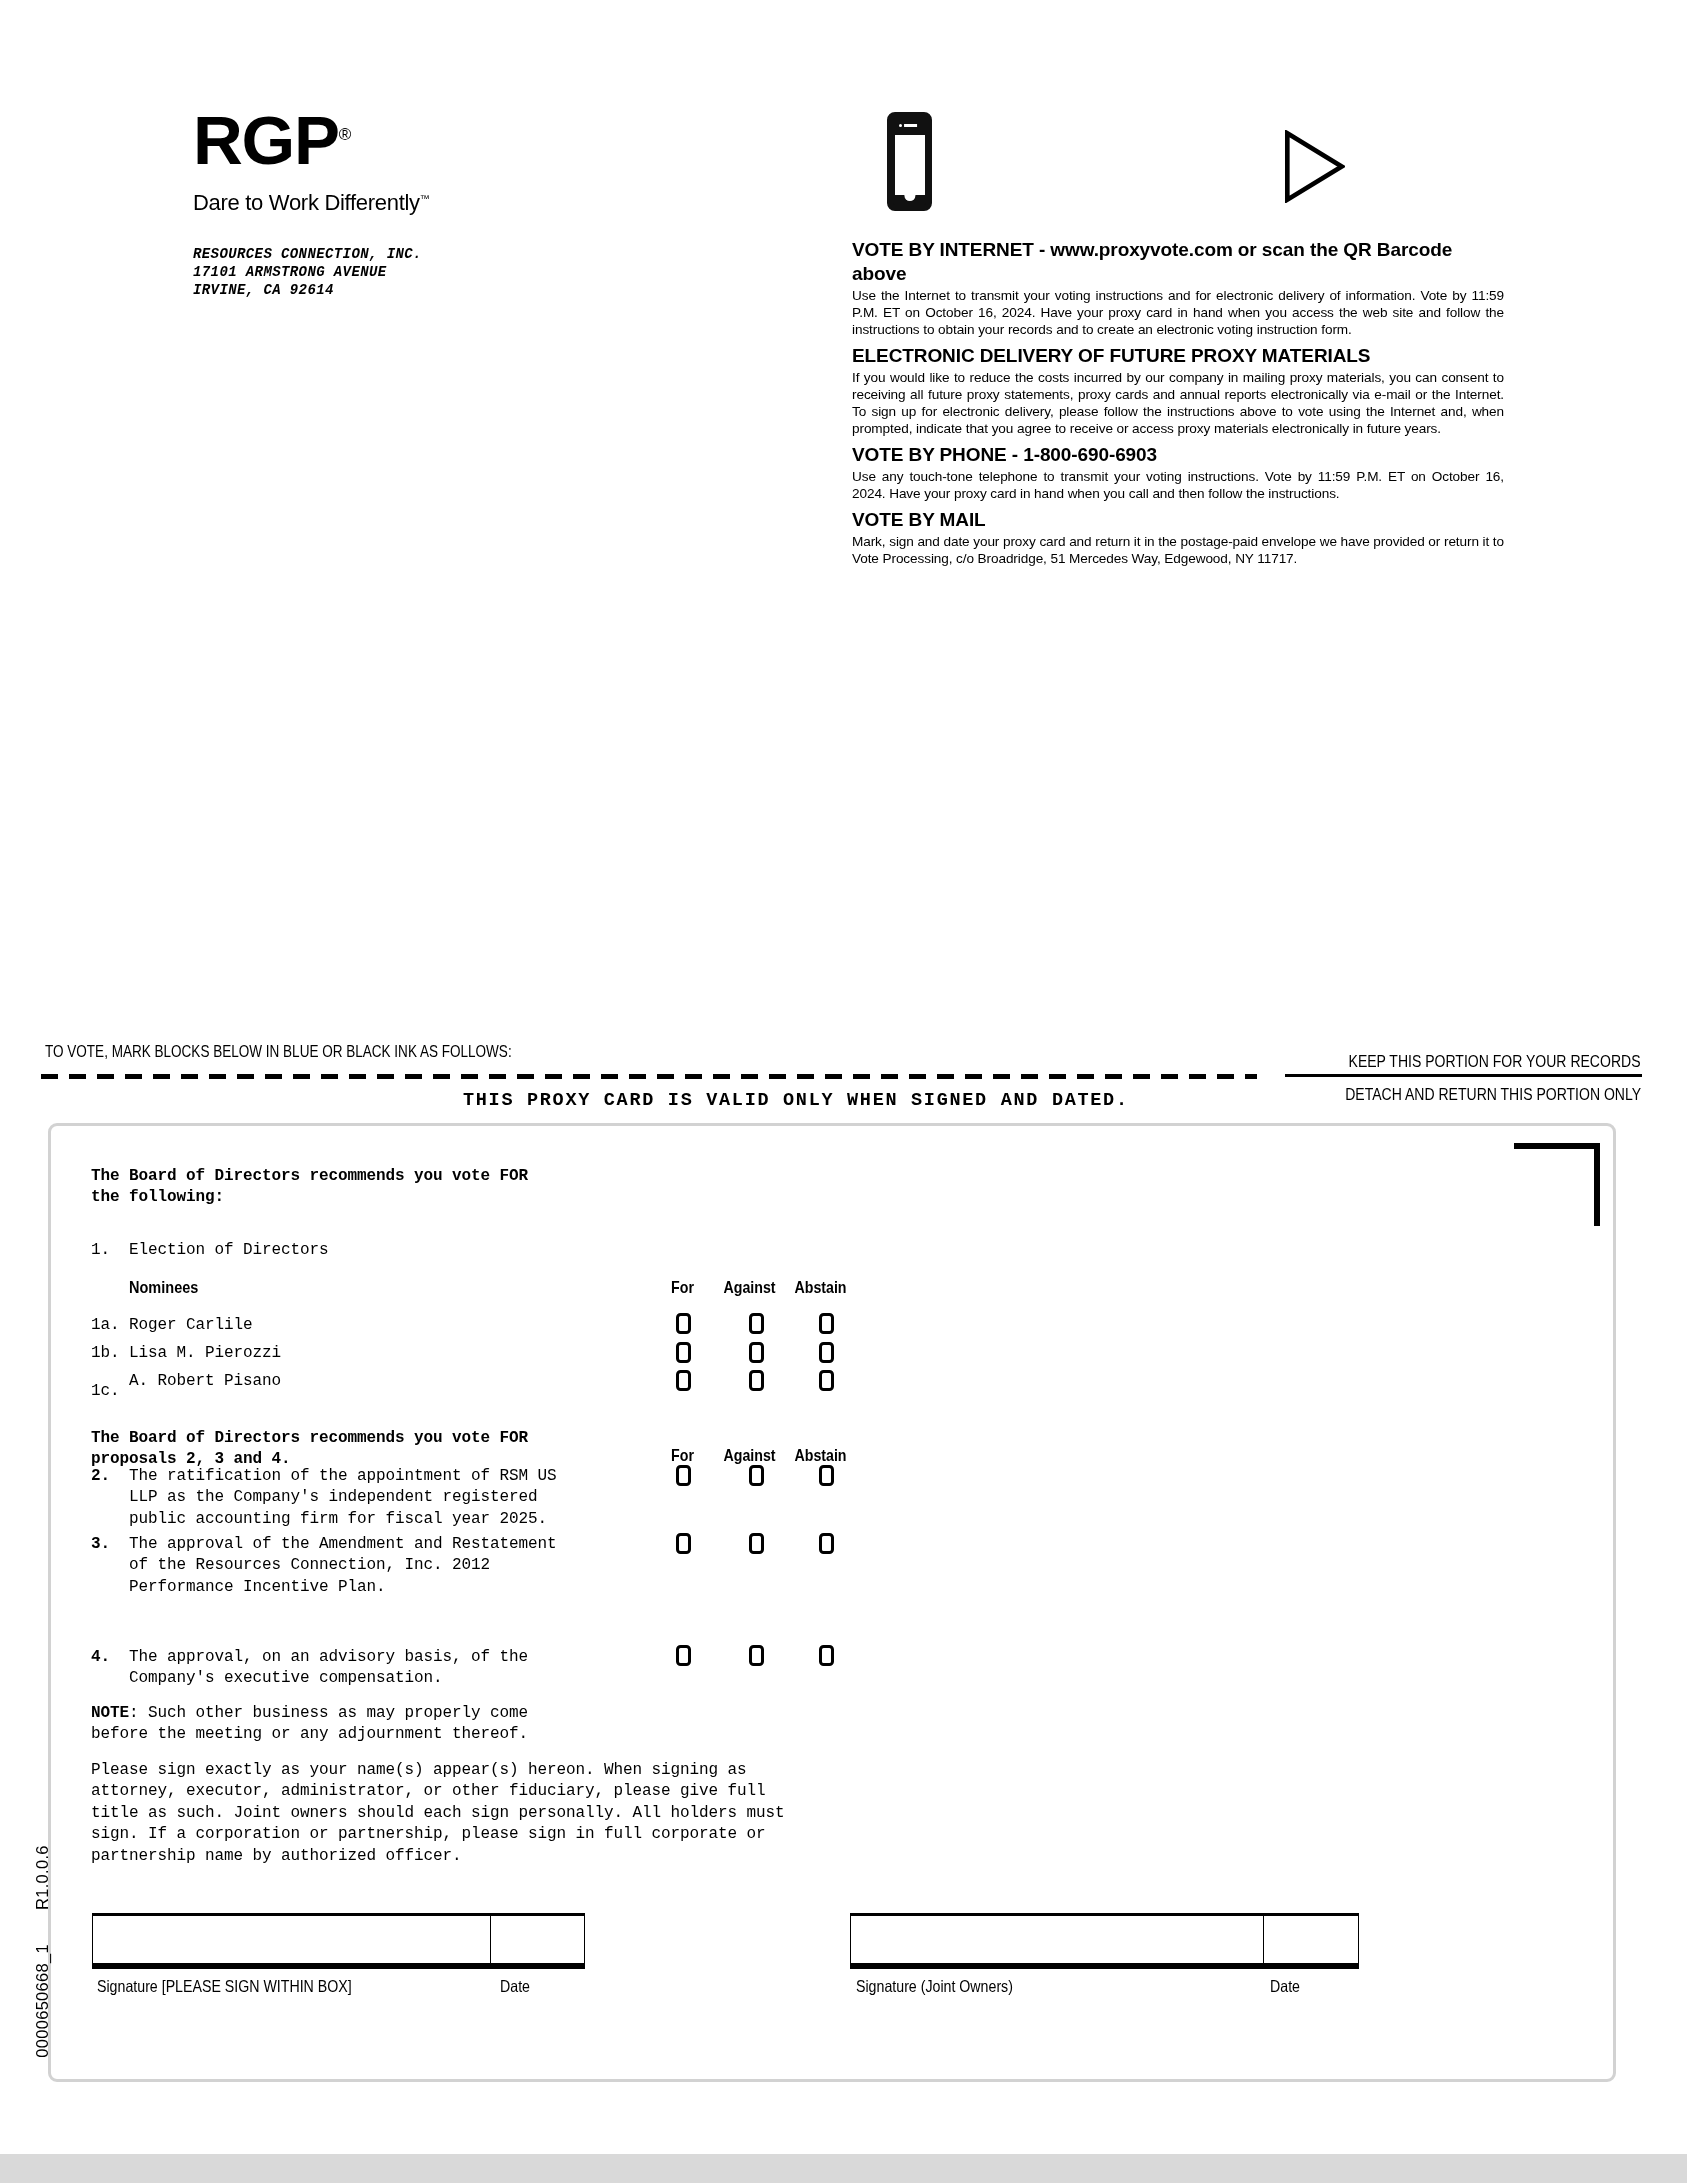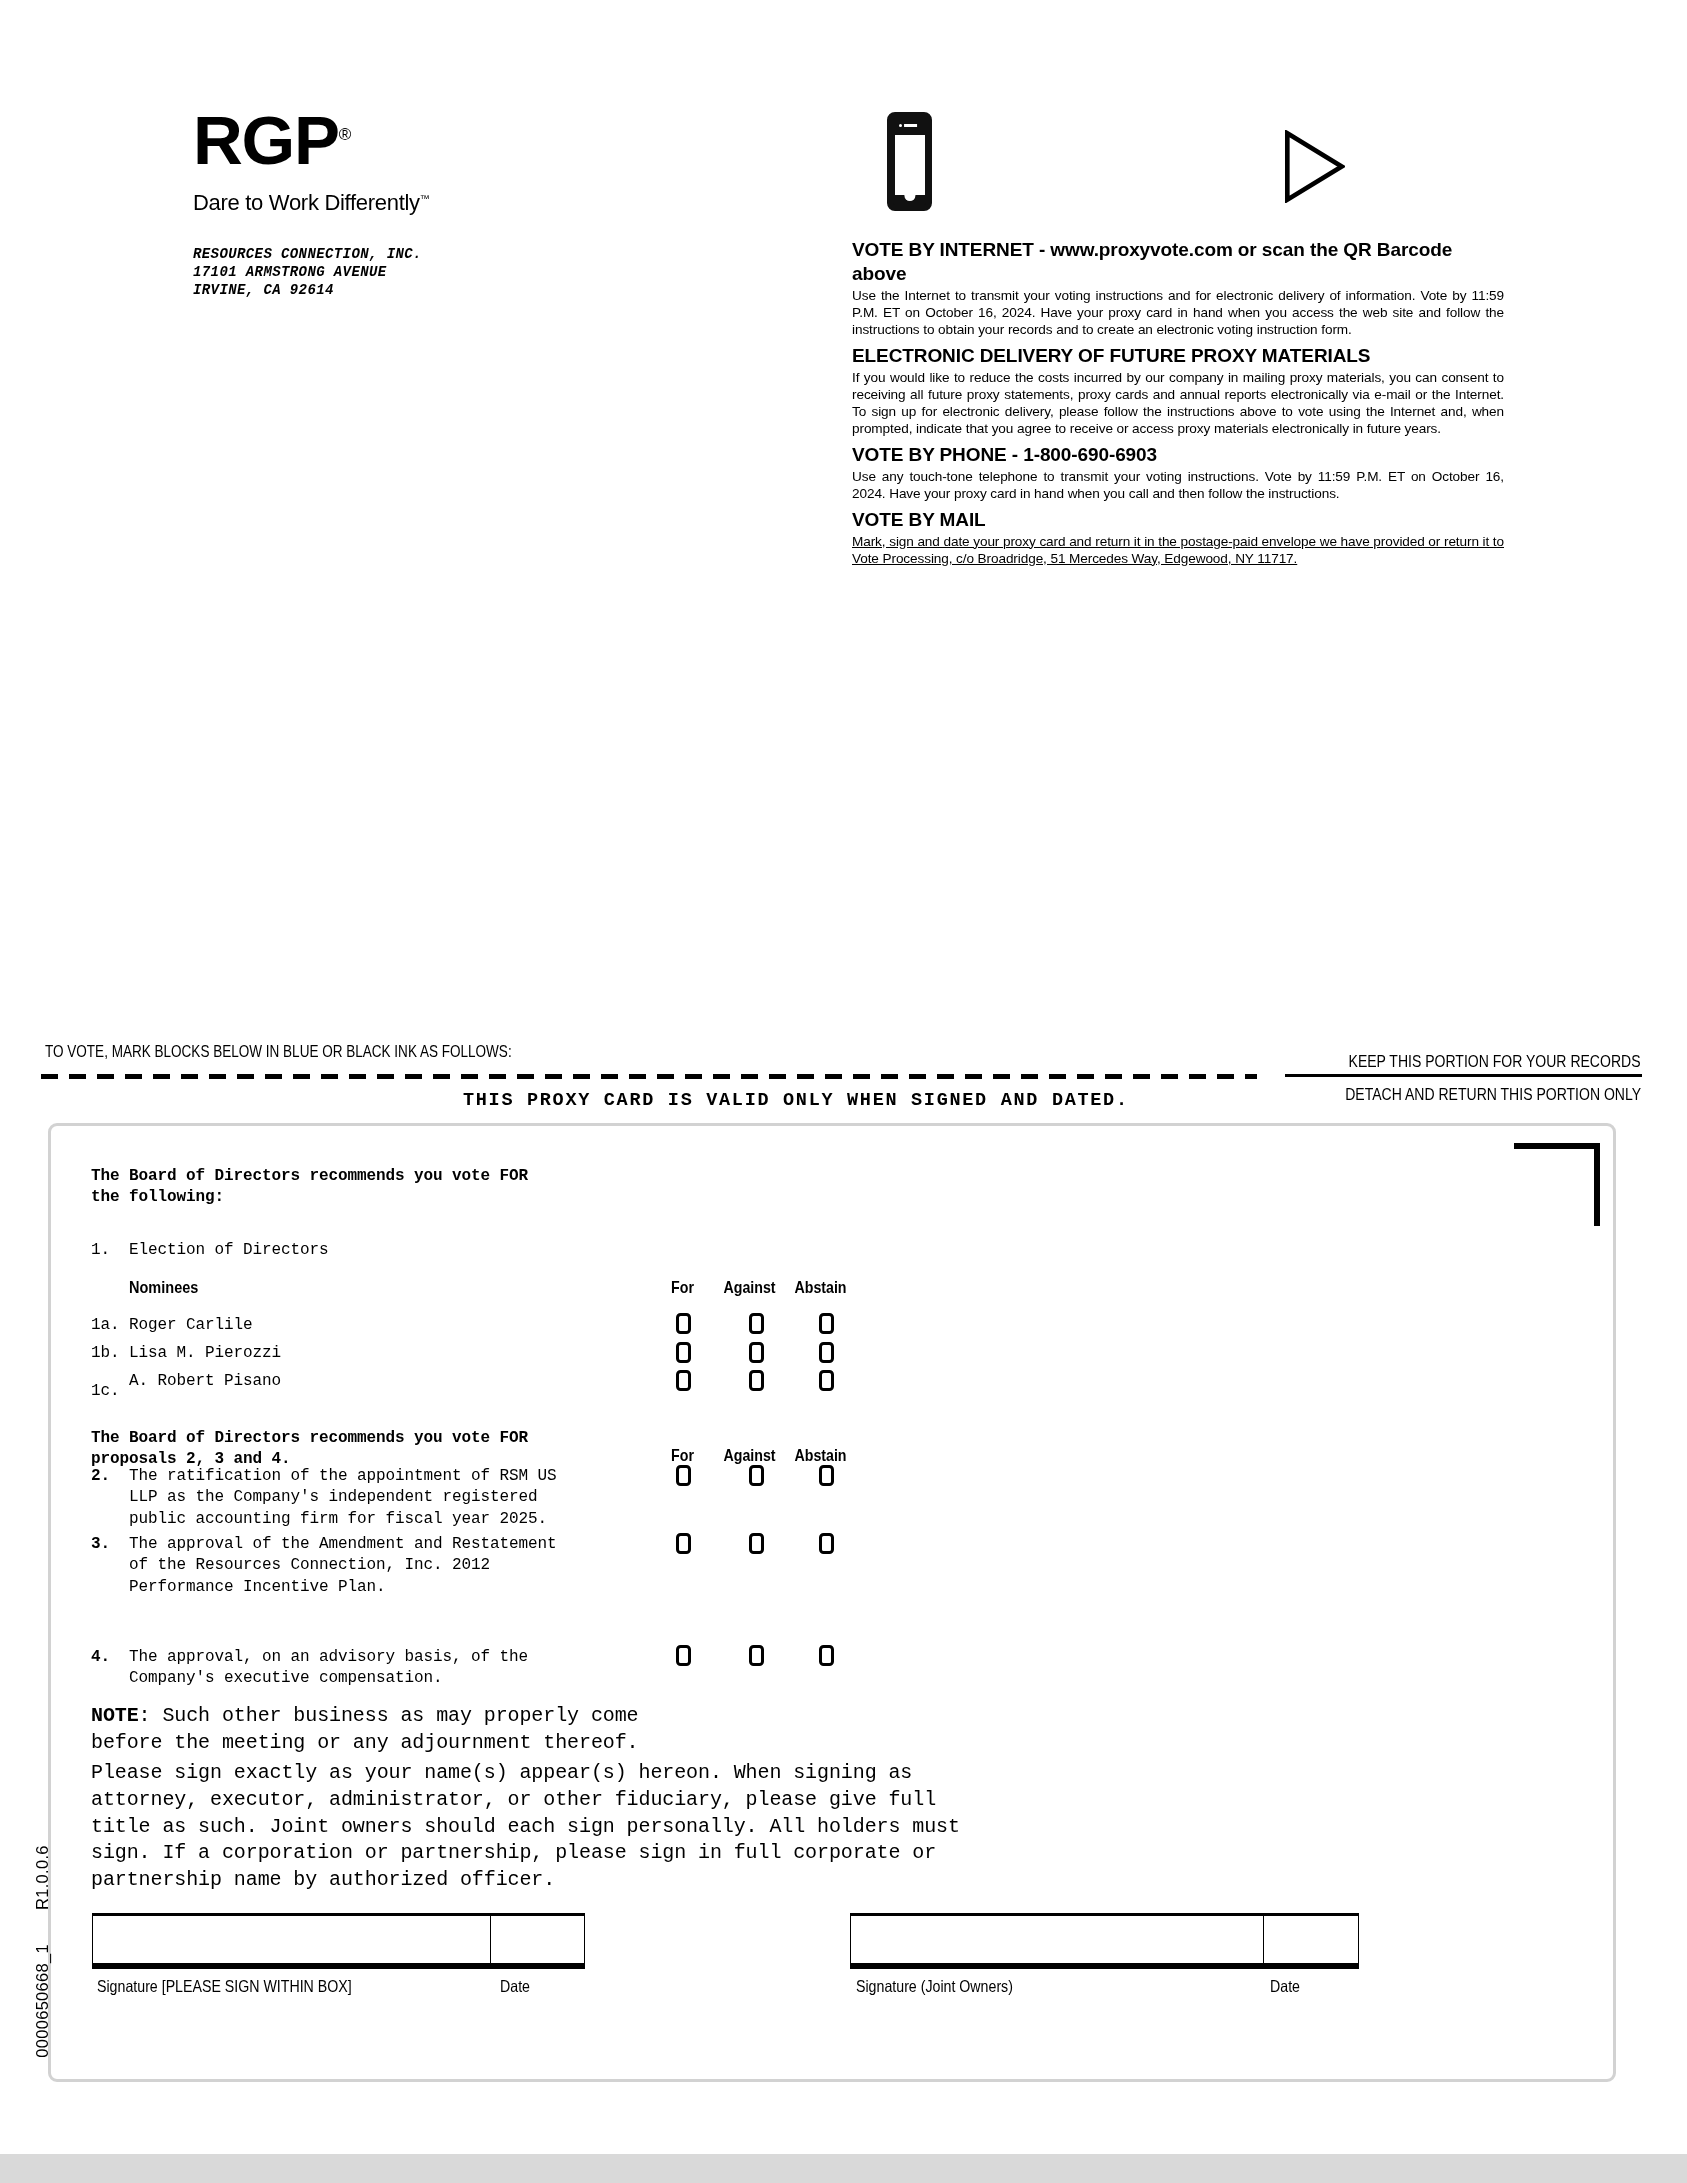--- a/index.html
+++ b/index.html
@@ -165,21 +165,21 @@
     font-weight: bold;
     font-size: 19px;
     margin-bottom: 0.7px;
     letter-spacing: -0.1px;
   }
   .vi-body {
     text-align: justify;
     margin-bottom: 6px;
     letter-spacing: -0.1px;
   }
-  .vi-body.last { margin-bottom: 4px; text-decoration: underline; }
+  .vi-body.last { margin-bottom: 4px; }
 
   
   .mark-blocks-note {
     position: absolute;
     left: 45px;
     top: 1042px;
     font-family: "Liberation Sans Narrow", "Liberation Sans", sans-serif;
     font-size: 16.5px;
     transform: scaleX(0.82);
     transform-origin: left center;
@@ -314,21 +314,21 @@
     border: 3px solid #000;
     border-radius: 4.6px;
     box-sizing: border-box;
     background: #fff;
   }
 
   
   .note-block {
     position: absolute;
     font-family: "Liberation Mono", monospace;
-    font-size: 20px;
+    font-size: 16px;
     line-height: 1.34;
     white-space: pre-line;
     letter-spacing: -0.1px;
   }
   .note-label {
     font-weight: bold;
   }
 
   
   .sig-box {

